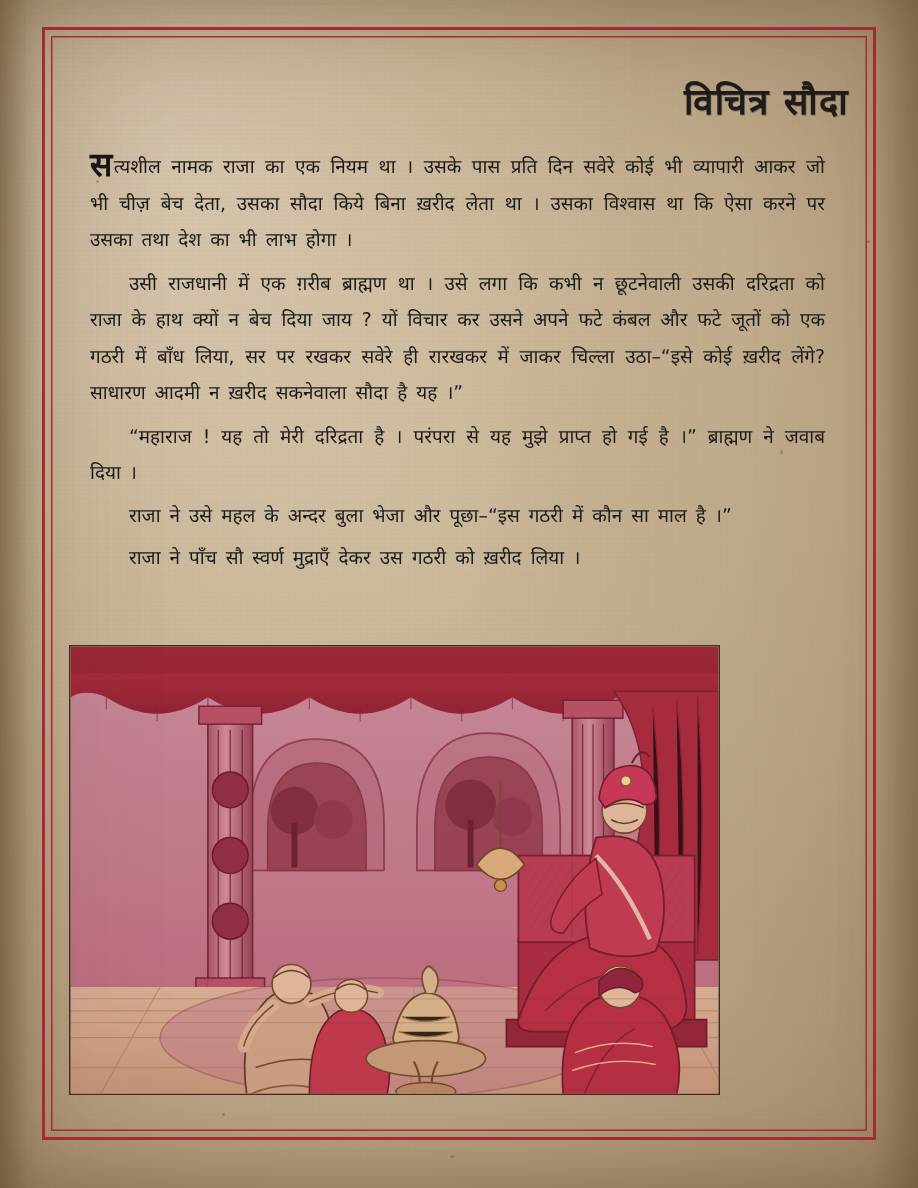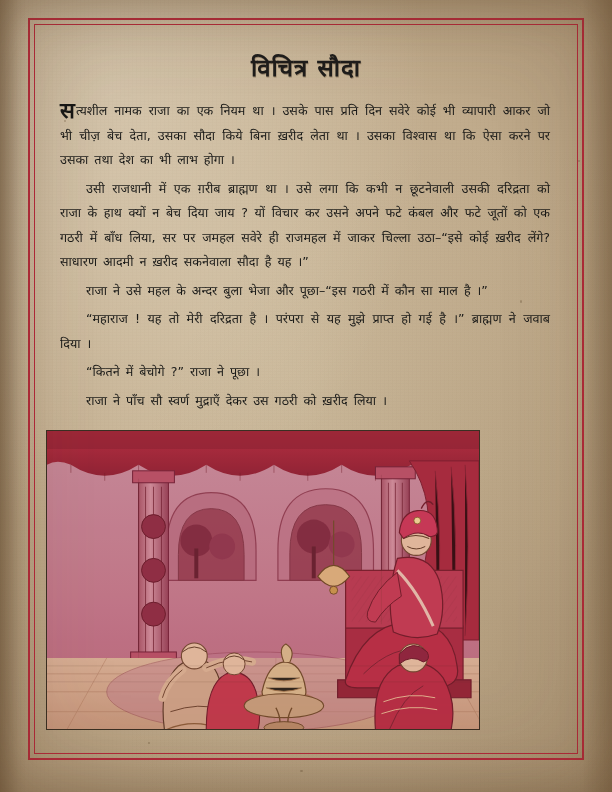--- a/index.html
+++ b/index.html
@@ -71,21 +71,21 @@
 
   #content {
     position: absolute;
     left: 46px;
     top: 34px;
     width: 520px;
     height: 712px;
   }
 
   .title {
-    text-align: center;
+    text-align: right;
     font-family: "DejaVu Sans", sans-serif;
     font-size: 24px;
     font-weight: bold;
     color: #1d1c1b;
     letter-spacing: 1px;
     margin-top: 16px;
     margin-bottom: 2px;
     text-shadow: 0.5px 0.5px 0 rgba(70,50,30,0.35);
   }
 
@@ -148,24 +148,23 @@
 
 <div id="frame-outer"></div>
 <div id="frame-inner"></div>
 
 <div id="content">
 
   <div class="title">विचित्र सौदा</div>
 
   <div class="body-text">
     <p class="para dropcap-para"><span class="dropcap">स</span><span>त्यशील नामक राजा का एक नियम था । उसके पास प्रति दिन सवेरे कोई भी व्यापारी आकर जो भी चीज़ बेच देता, उसका सौदा किये बिना ख़रीद लेता था । उसका विश्वास था कि ऐसा करने पर उसका तथा देश का भी लाभ होगा ।</span></p>
-    <p class="para">उसी राजधानी में एक ग़रीब ब्राह्मण था ।  उसे लगा कि कभी न छूटनेवाली उसकी दरिद्रता को राजा के हाथ क्यों न बेच दिया जाय ?  यों विचार कर उसने अपने फटे कंबल और फटे जूतों को एक गठरी में बाँध लिया, सर पर जमहल सवेरे ही राजमहल में जाकर चिल्ला उठा–“इसे कोई ख़रीद लेंगे?  साधारण आदमी न ख़रीद सकनेवाला सौदा है यह ।”</p>
+    <p class="para">उसी राजधानी में एक ग़रीब ब्राह्मण था ।  उसे लगा कि कभी न छूटनेवाली उसकी दरिद्रता को राजा के हाथ क्यों न बेच दिया जाय ?  यों विचार कर उसने अपने फटे कंबल और फटे जूतों को एक गठरी में बाँध लिया, सर पर रखकर सवेरे ही रारखकर में जाकर चिल्ला उठा–“इसे कोई ख़रीद लेंगे?  साधारण आदमी न ख़रीद सकनेवाला सौदा है यह ।”</p>
+    <p class="para">“महाराज !  यह तो मेरी दरिद्रता है ।  परंपरा से यह मुझे प्राप्त हो गई है ।” ब्राह्मण ने जवाब दिया ।</p>
     <p class="para">राजा ने उसे महल के अन्दर बुला भेजा और पूछा–“इस गठरी में कौन सा माल है ।”</p>
-    <p class="para">“महाराज !  यह तो मेरी दरिद्रता है ।  परंपरा से यह मुझे प्राप्त हो गई है ।” ब्राह्मण ने जवाब दिया ।</p>
-    <p class="para">“कितने में बेचोगे ?” राजा ने पूछा ।</p>
     <p class="para">राजा ने पाँच सौ स्वर्ण मुद्राएँ देकर उस गठरी को ख़रीद लिया ।</p>
   </div>
 
 </div>
 
 <div id="illustration">
   <svg class="ill-layer" viewBox="0 0 434 300" preserveAspectRatio="none">
     <defs>
       <linearGradient id="bgWall" x1="0" y1="0" x2="0" y2="1">
         <stop offset="0%" stop-color="#c78da0"></stop>

